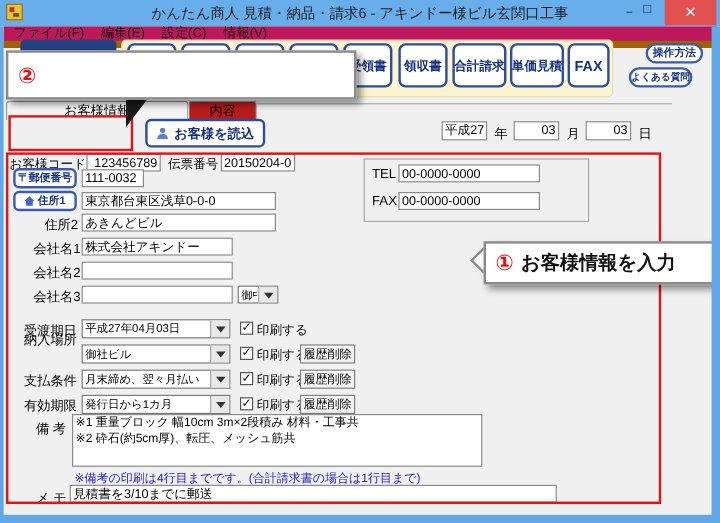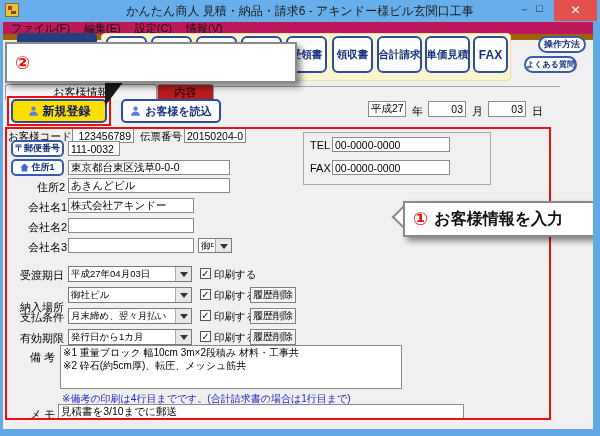--- a/index.html
+++ b/index.html
@@ -88,27 +88,20 @@
   <div class="abs docbtn" style="left:377px;width:45px;">合計請求</div>
   <div class="abs docbtn" style="left:425px;width:45px;text-align:right;">単価見積</div>
   <div class="abs docbtn" style="left:473px;width:35px;font-size:12px;">FAX</div>
   <div class="abs helpbtn" style="left:527px;top:36px;width:48px;height:17px;font-size:9px;margin-left:11px;">操作方法</div>
   <div class="abs helpbtn" style="left:524px;top:56px;width:53px;height:17px;font-size:8px;">よくある質問</div>
 
   <div class="abs tabline"></div>
   <div class="abs tab" style="left:5px;width:152px;background:#f5f5f5;">お客様情報</div>
   <div class="abs tab" style="left:157px;width:57px;">内容</div>
 
-  <div class="abs bigbtn newbtn">
-    <svg class="picon" viewBox="0 0 16 16">
-        <circle cx="8" cy="4.5" r="3.2" fill="#5b7fd4"></circle>
-        <path d="M1.5 15c0-3.6 2.9-6.2 6.5-6.2s6.5 2.6 6.5 6.2z" fill="#5b7fd4"></path>
-      </svg>
-    <span>新規登録</span>
-  </div>
   <div class="abs bigbtn loadbtn">
     <svg class="picon" viewBox="0 0 16 16">
         <circle cx="8" cy="4.5" r="3.2" fill="#5b7fd4"></circle>
         <path d="M1.5 15c0-3.6 2.9-6.2 6.5-6.2s6.5 2.6 6.5 6.2z" fill="#5b7fd4"></path>
       </svg>
     <span>お客様を読込</span>
   </div>
 
   <input class="abs inp" style="left: 368px; top: 101px; width: 38px; height: 16px;" value="平成27">
   <span class="abs lbl" style="left:412px;top:104px;">年</span>
@@ -152,21 +145,21 @@
   </div>
 
   <span class="abs lbl" style="left:20px;top:268px;">受渡期日</span>
   <div class="abs combo" style="left:68px;top:266px;width:124px;height:16px;">
     <span class="val">平成27年04月03日</span>
       <span class="dd"></span>
   </div>
   <span class="abs cbx" style="left:200px;top:268px;">✓</span>
   <span class="abs cblbl" style="left:214px;top:268px;">印刷する</span>
 
-  <span class="abs lbl" style="left:20px;top:300px;text-align:center;">納入場所</span>
+  <span class="abs lbl" style="left:20px;top:276px;text-align:center;">納入場所</span>
   <div class="abs combo" style="left:68px;top:287px;width:124px;height:16px;">
     <span class="val">御社ビル</span>
       <span class="dd"></span>
   </div>
   <span class="abs cbx" style="left:200px;top:289px;">✓</span>
   <span class="abs cblbl" style="left:214px;top:289px;">印刷する</span>
   <div class="abs histbtn" style="left:250px;top:287px;">履歴削除</div>
 
   <span class="abs lbl" style="left:20px;top:310px;">支払条件</span>
   <div class="abs combo" style="left:68px;top:308px;width:124px;height:16px;">

